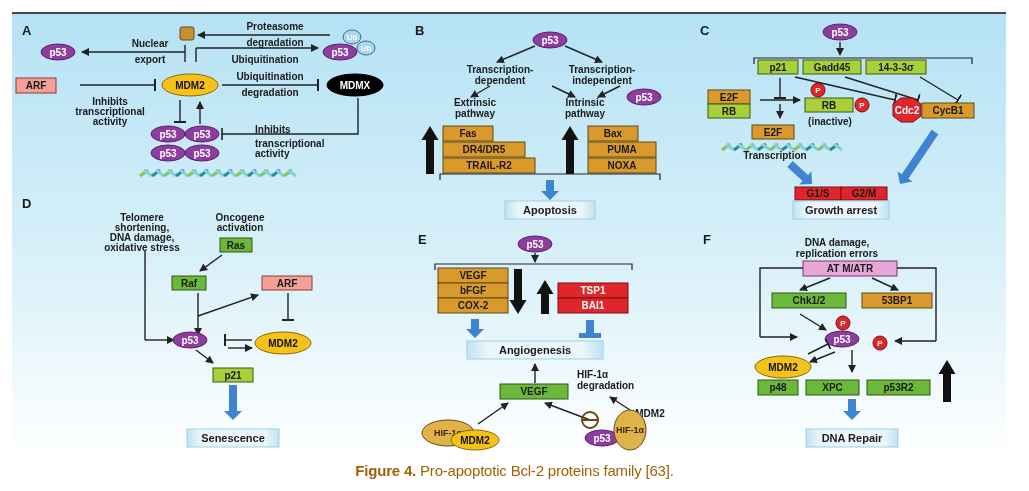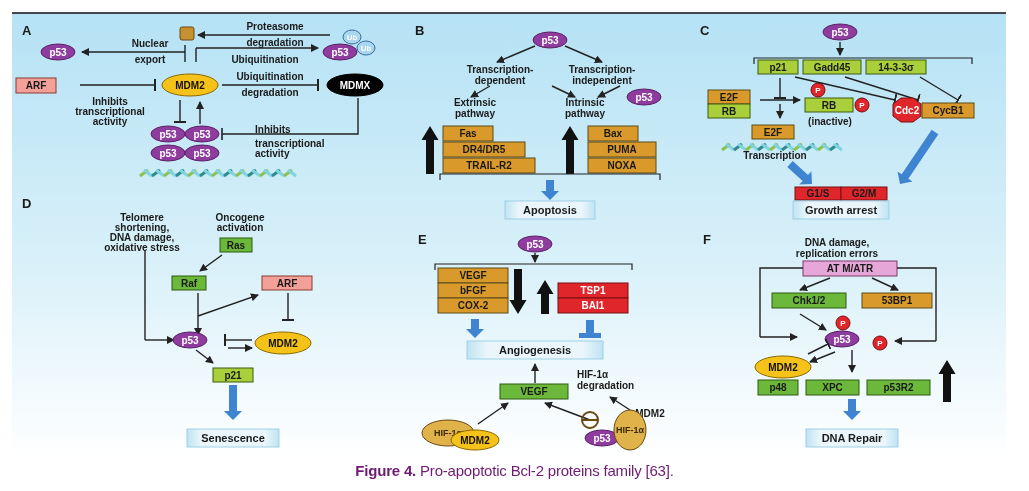--- a/index.html
+++ b/index.html
@@ -1,19 +1,19 @@
 <!DOCTYPE html>
 <html><head>
 <meta charset="utf-8">
 <style>
   html,body{margin:0;padding:0;background:#ffffff;}
   body{width:1029px;height:491px;overflow:hidden;font-family:"Liberation Sans","DejaVu Sans",sans-serif;}
   #stage{position:absolute;left:0;top:0;width:1029px;height:491px;}
   svg text{font-family:"Liberation Sans","DejaVu Sans",sans-serif;font-weight:bold;}
-  .caption{position:absolute;left:0;top:462px;width:1029px;text-align:center;font-family:"Liberation Sans",sans-serif;font-size:15px;color:#701a75;letter-spacing:-0.2px;}
+  .caption{position:absolute;left:0;top:462px;width:1029px;text-align:center;font-family:"Liberation Sans",sans-serif;font-size:15px;color:#a16207;letter-spacing:-0.2px;}
   .caption b{font-weight:bold;}
 </style>
 </head>
 <body>
 
 <div id="stage">
 <svg width="1029" height="462" viewBox="0 0 1029 462">
   <defs>
     <linearGradient id="bgGrad" x1="0" y1="0" x2="0" y2="1">
       <stop offset="0" stop-color="#b5e2f5"></stop>

